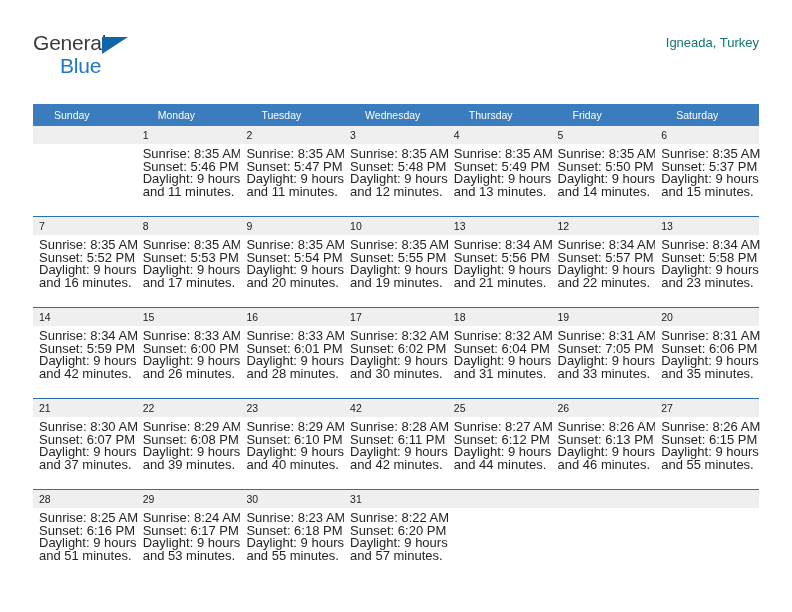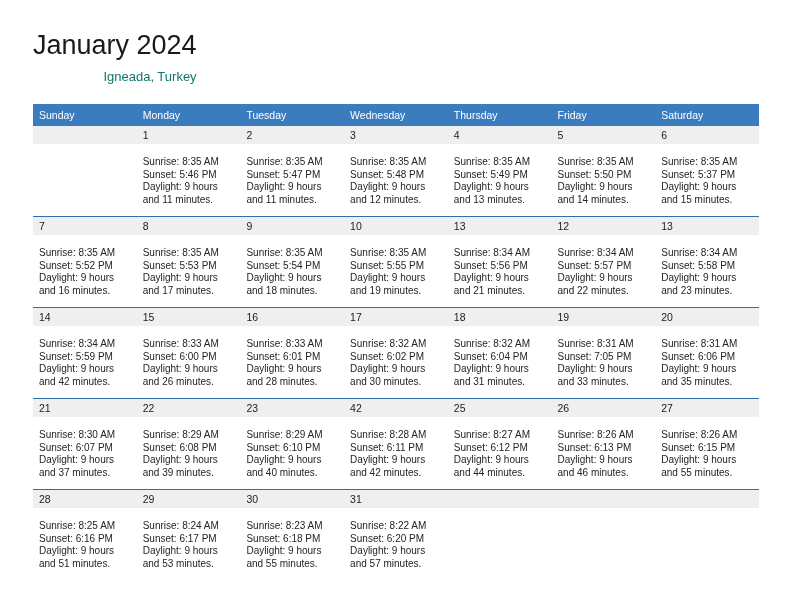--- a/index.html
+++ b/index.html
@@ -90,21 +90,21 @@
     border-collapse: collapse;
     table-layout: fixed;
   }
 
   .calendar th {
     background: #3a7cbe;
     color: #ffffff;
     font-size: 10.5px;
     font-weight: normal;
     text-align: left;
-    padding: 5px 0 5px 6px;
+    padding: 5px 0 5px 21px;
     height: 21px;
     border: none;
   }
 
   .calendar td {
     vertical-align: top;
     padding: 0;
     width: 103.71px;
     height: 90px;
     border: none;
@@ -126,38 +126,42 @@
   }
   .daynum-band {
     background: #efefef;
     height: 18px;
     padding: 2px 0 0 6px;
     font-size: 10.5px;
     color: #1c1c1c;
     line-height: 15px;
   }
   .cell-body {
-    padding: 12px 5px 0 6px;
-    font-size: 10px;
+    padding: 4px 5px 0 6px;
+    font-size: 13px;
     color: #242424;
     line-height: 12.6px;
   }
   .cell-body div { white-space: nowrap; }
   .cell.empty .daynum-band { color: transparent; }
 </style>
 </head>
 <body>
 
 <div class="page">
 
   <div class="header">
 
+    <div class="brand">
+      <span class="brand-top">General</span>
+      <span class="brand-triangle"></span>
+      <span class="brand-bottom">Blue</span>
+    </div>
 
     <div class="title-block">
-      <div class="cal-title">January 2024</div>
       <div class="cal-subtitle">Igneada, Turkey</div>
     </div>
 
   </div>
 
   <table class="calendar">
     <thead>
       <tr id="weekday-row">
           <th>Sunday</th>
           <th>Monday</th>
@@ -266,21 +270,21 @@
               </div>
             </div>
           </td>
           <td>
             <div class="cell">
               <div class="daynum-band">9</div>
               <div class="cell-body">
                 <div>Sunrise: 8:35 AM</div>
                 <div>Sunset: 5:54 PM</div>
                 <div>Daylight: 9 hours</div>
-                <div>and 18 minutes.</div>
+                <div>and 20 minutes.</div>
               </div>
             </div>
           </td>
           <td>
             <div class="cell">
               <div class="daynum-band">10</div>
               <div class="cell-body">
                 <div>Sunrise: 8:35 AM</div>
                 <div>Sunset: 5:55 PM</div>
                 <div>Daylight: 9 hours</div>

